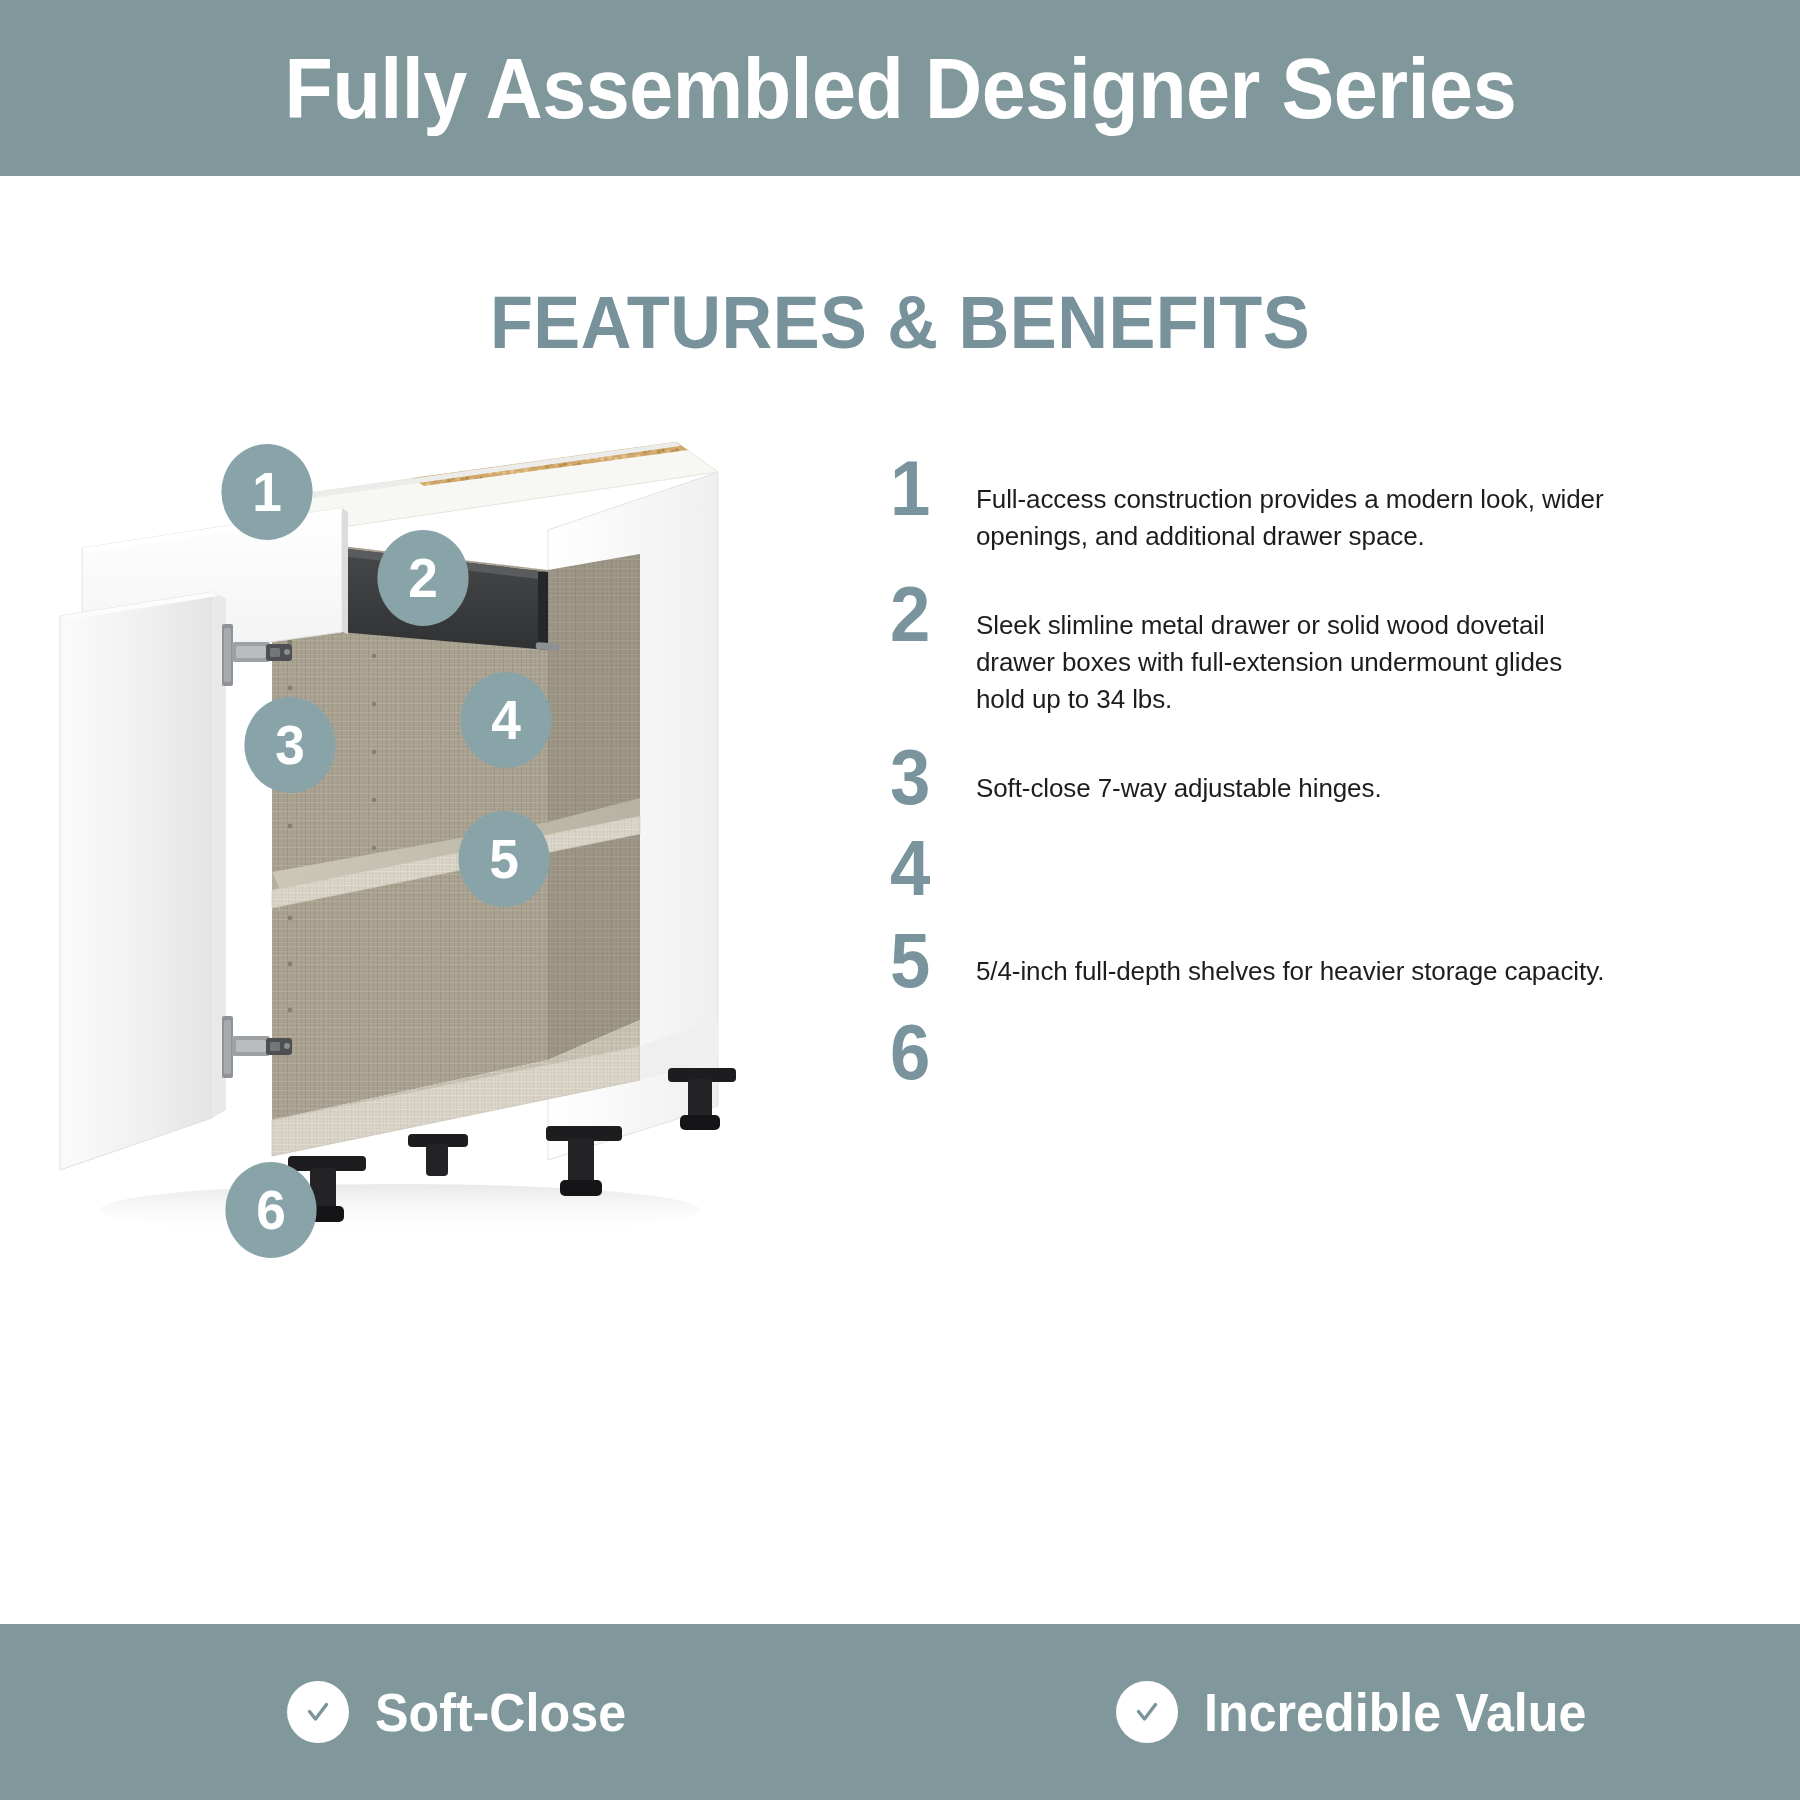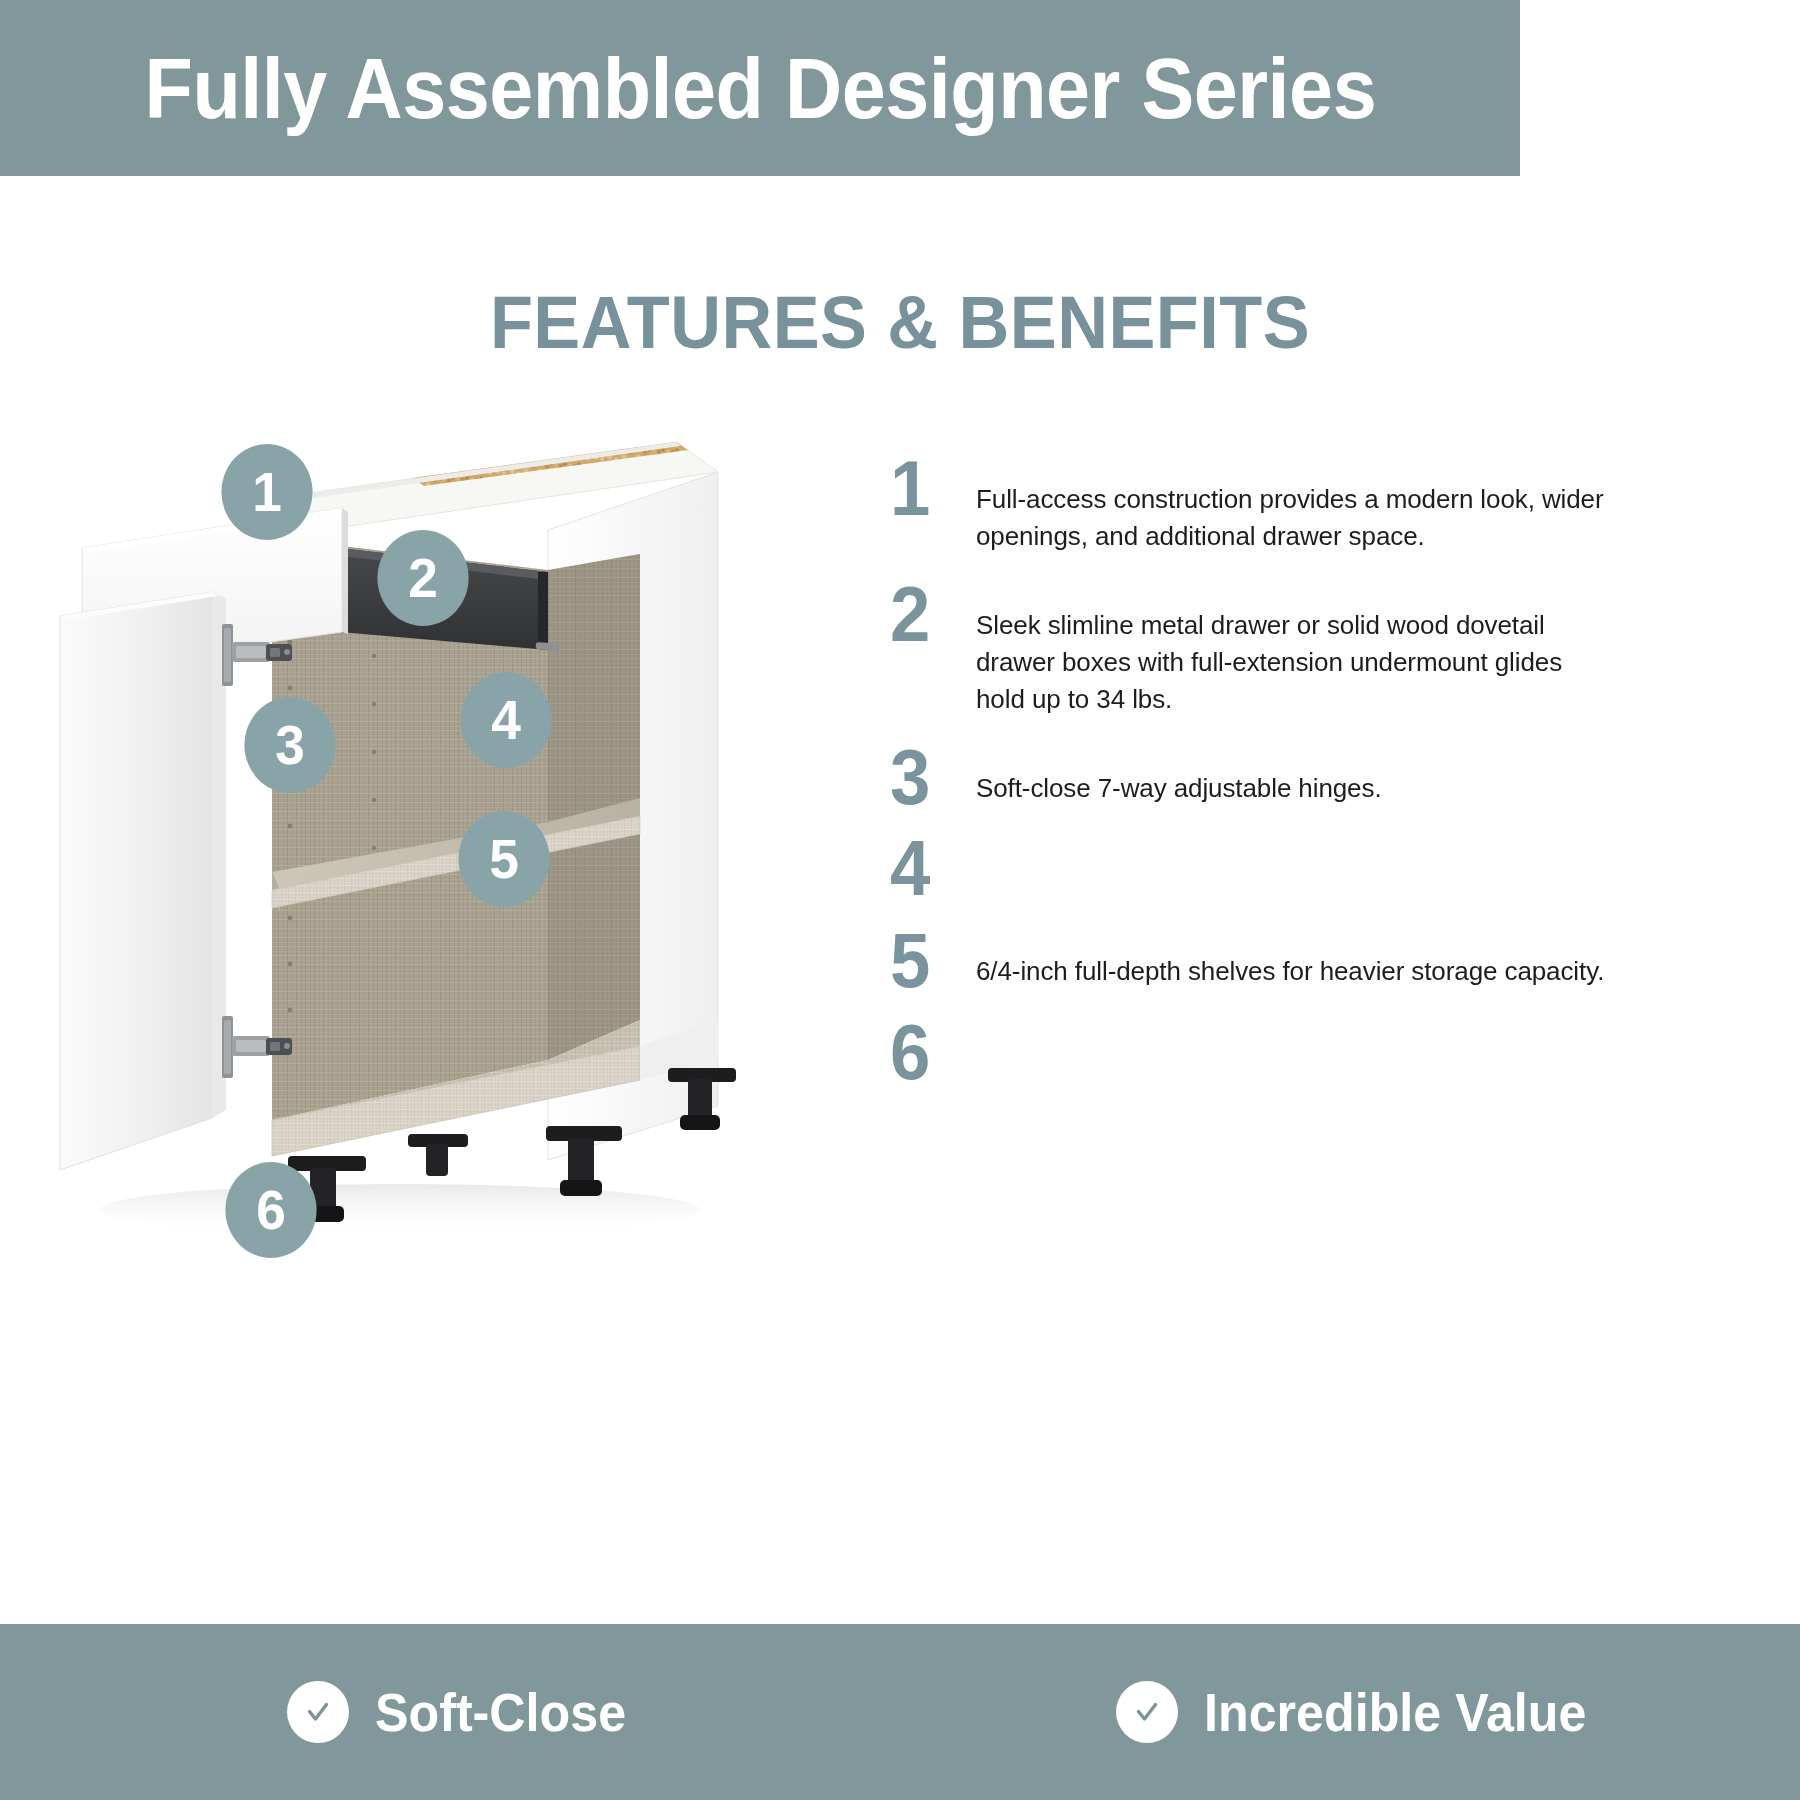--- a/index.html
+++ b/index.html
@@ -17,21 +17,21 @@
     width: 1800px;
     height: 1800px;
     background: #ffffff;
     overflow: hidden;
   }
 
   
   .header-band {
     position: absolute;
     left: 0; top: 0;
-    width: 1520px;
+    width: 1800px;
     height: 176px;
     background: #80989b;
     display: flex;
     align-items: center;
     justify-content: center;
   }
   .header-title {
     font-family: "Liberation Sans Narrow", "Liberation Sans", sans-serif;
     font-weight: 700;
     font-size: 86px;
@@ -366,21 +366,21 @@
       <div class="feature-num">3</div>
       <div class="feature-text">Soft-close 7-way adjustable hinges.</div>
     </div>
 
     <div class="feature-row">
       <div class="feature-num">4</div>
     </div>
 
     <div class="feature-row">
       <div class="feature-num">5</div>
-      <div class="feature-text">6/4-inch full-depth shelves for heavier storage capacity.</div>
+      <div class="feature-text">5/4-inch full-depth shelves for heavier storage capacity.</div>
     </div>
 
     <div class="feature-row">
       <div class="feature-num">6</div>
     </div>
 
   </div>
 
   <div class="footer-band">
 

